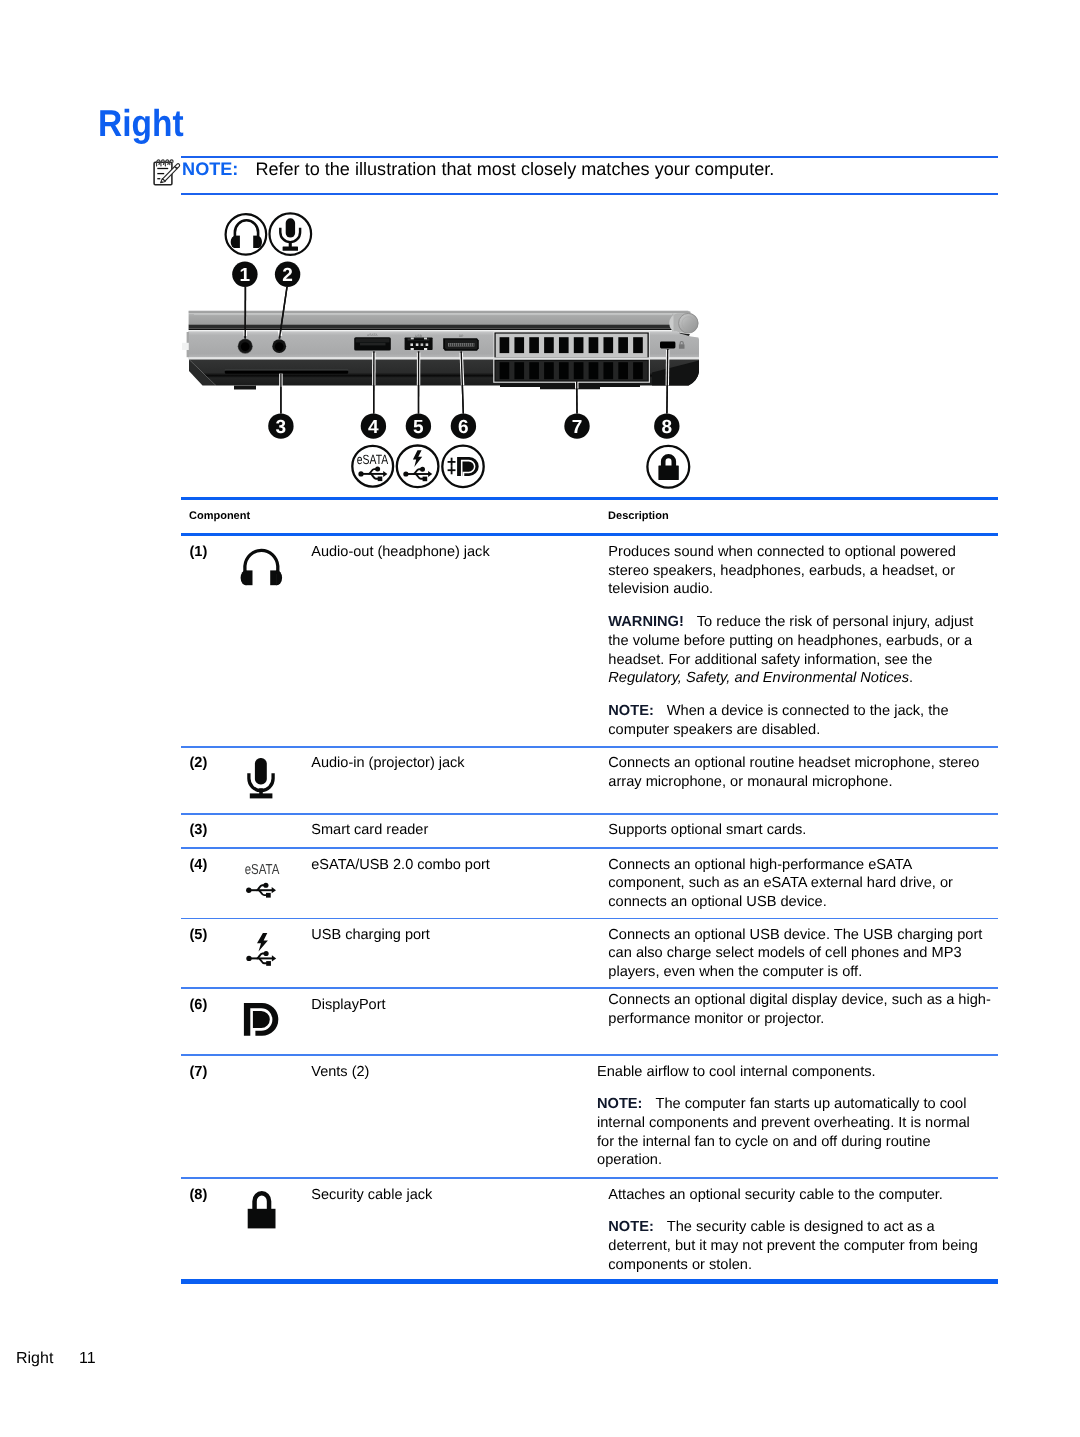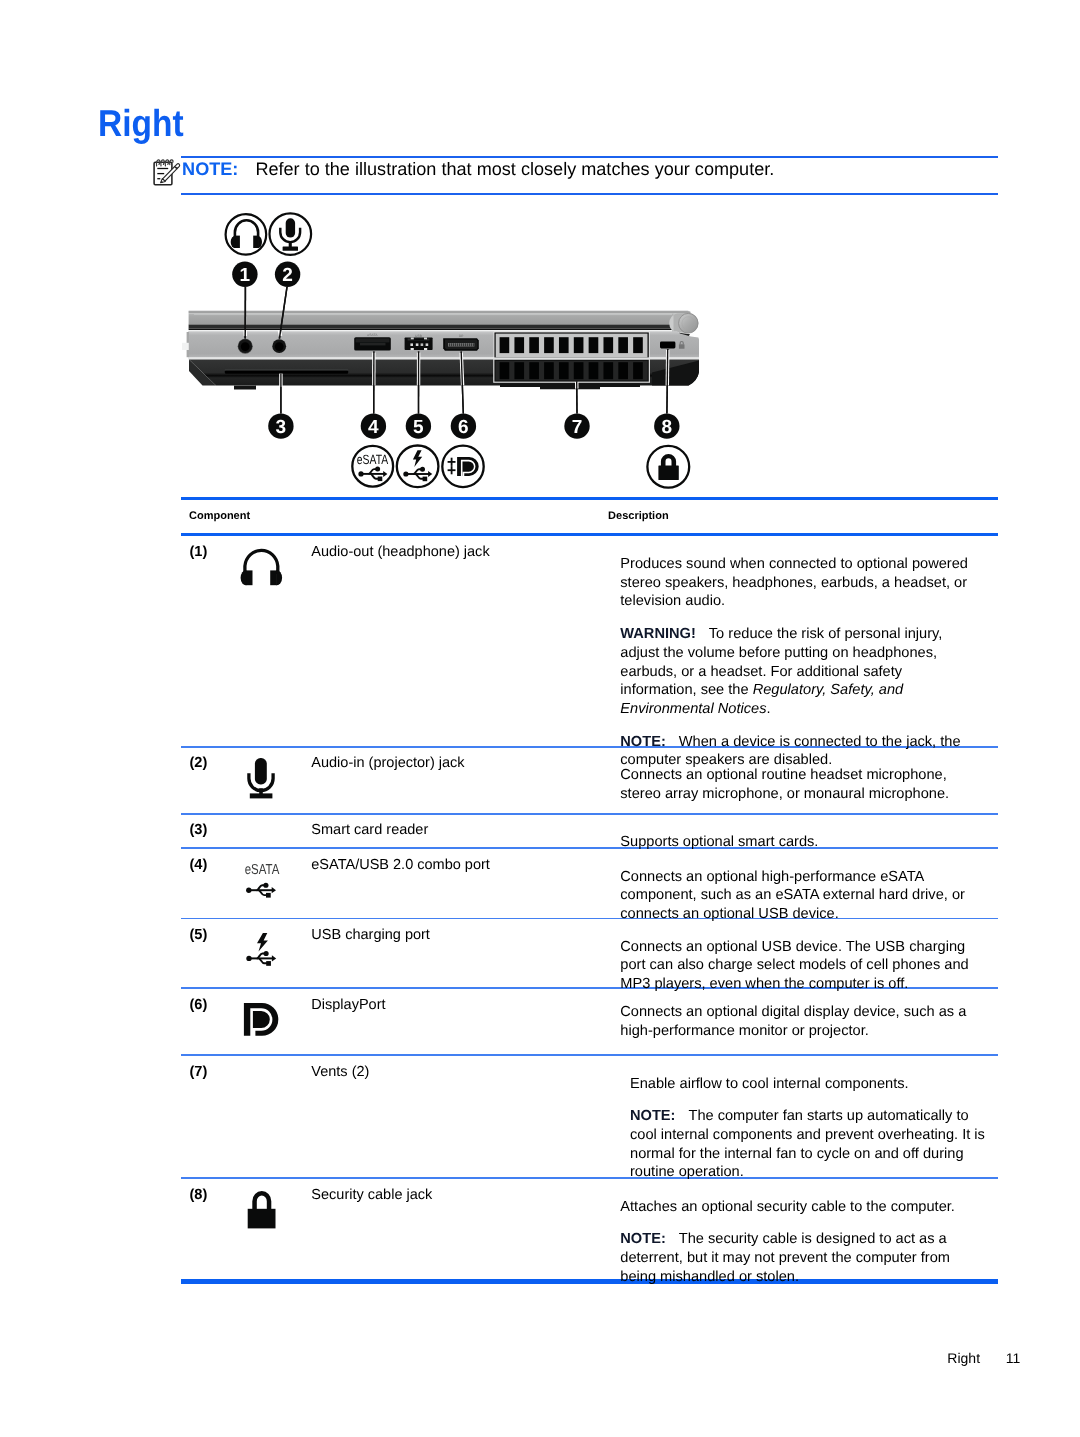--- a/index.html
+++ b/index.html
@@ -32,27 +32,27 @@
   .desc{font-size:14.62px;line-height:18.6px;}
   .blue{color:#0f172a;font-weight:bold;}
   .ital{font-style:italic;}
   .comp{font-size:14.52px;line-height:19.75px;}
 
 
   #table .row{position:absolute;left:0;top:0;width:817px;}
   #table .num{position:absolute;font-weight:bold;}
   #table .comp{position:absolute;}
   #table .desc{position:absolute;}
-  #table .desc p{margin:12px;}
+  #table .desc p{margin:0;}
   #table .desc p + p{margin-top:14.4px;}
   #table .sp{display:inline-block;width:13px;}
   #tbicons{position:absolute;left:0;top:0;width:1080px;height:1437px;pointer-events:none;}
 
   
-  #footer{position:absolute;left:8px;top:1350.5px;width:1012.2px;text-align:right;font-size:14px;line-height:1;}
+  #footer{position:absolute;left:16px;top:1350.5px;width:1012.2px;text-align:left;font-size:16px;line-height:1;}
   #footer .sec{margin-right:25.6px;}
 </style>
 </head>
 <body>
 
 <div class="page">
   <div id="heading">Right</div>
 
   <div id="noteblock"></div>
 <svg id="noteicon" viewBox="150 156 32 32" width="32" height="32">
@@ -467,31 +467,31 @@
 <div class="row">
   <div class="num" style="left:8.5px;top:498.5px">(6)</div>
   <div class="comp" style="left:130.3px;top:498.5px;width:280px">DisplayPort</div>
   <div class="desc" style="left:427.3px;top:494px;width:383.3px">
     <p class="para">Connects an optional digital display device, such as a high-performance monitor or projector.</p>
   </div>
 </div>
 <div class="row">
   <div class="num" style="left:8.5px;top:565.5px">(7)</div>
   <div class="comp" style="left:130.3px;top:565.5px;width:280px">Vents (2)</div>
-  <div class="desc" style="left:437px;top:565.5px;width:383.3px">
+  <div class="desc" style="left:416px;top:565.5px;width:383.3px">
     <p class="para">Enable airflow to cool internal components.</p>
     <p class="para para-gap"><span class="blue">NOTE:</span><span class="sp"> </span><span>The computer fan starts up automatically to cool internal components and prevent overheating. It is normal for the internal fan to cycle on and off during routine operation.</span></p>
   </div>
 </div>
 <div class="row">
   <div class="num" style="left:8.5px;top:688.5px">(8)</div>
   <div class="comp" style="left:130.3px;top:688.5px;width:280px">Security cable jack</div>
   <div class="desc" style="left:427.3px;top:688.5px;width:383.3px">
     <p class="para">Attaches an optional security cable to the computer.</p>
-    <p class="para para-gap"><span class="blue">NOTE:</span><span class="sp"> </span><span>The security cable is designed to act as a deterrent, but it may not prevent the computer from being mishandled or stolen.</span></p>
+    <p class="para para-gap"><span class="blue">NOTE:</span><span class="sp"> </span><span>The security cable is designed to act as a deterrent, but it may not prevent the computer from being components or stolen.</span></p>
   </div>
 </div>
 
   </div>
 
   <div id="footer">
     <span class="sec">Right</span><span>11</span>
   </div>
 </div>
 

